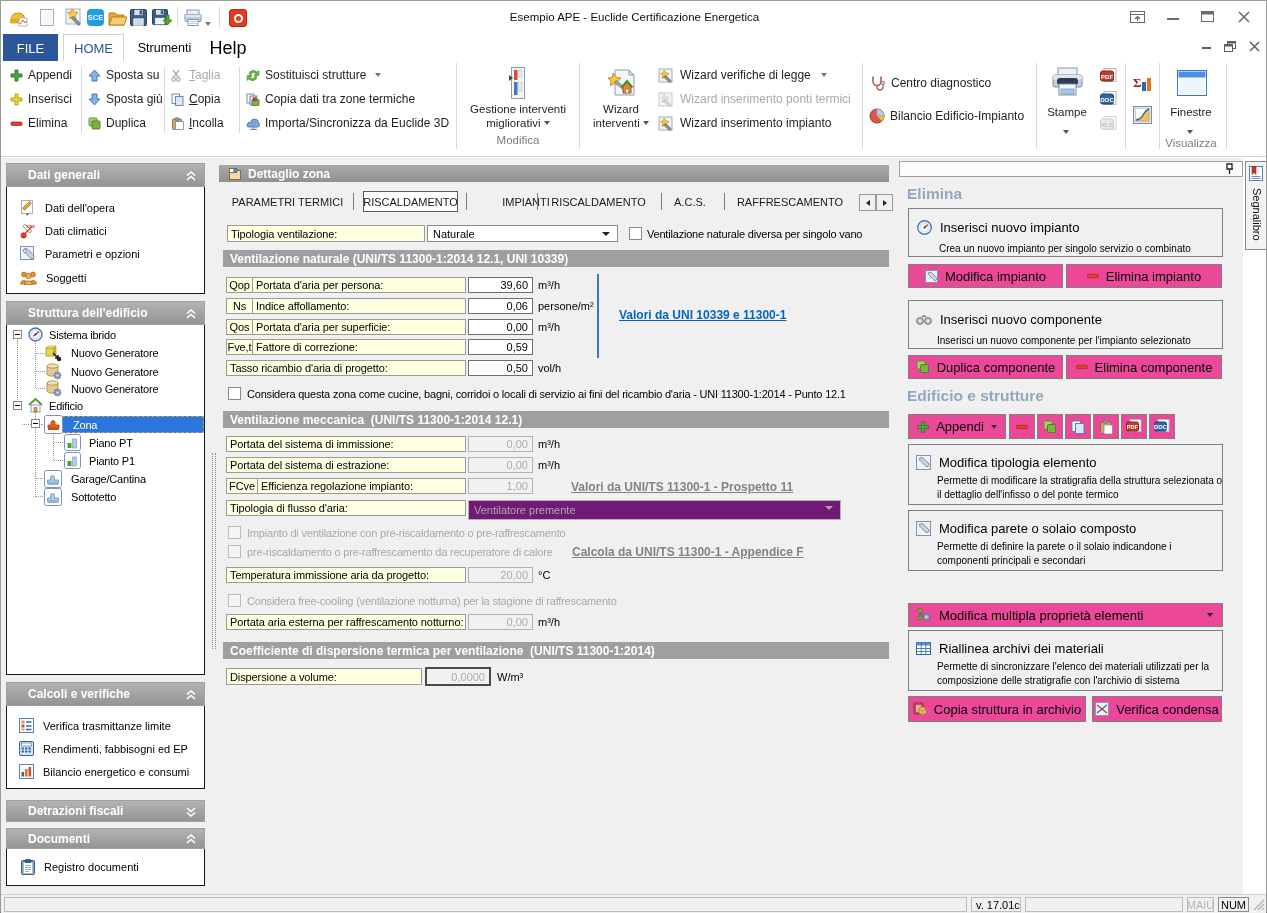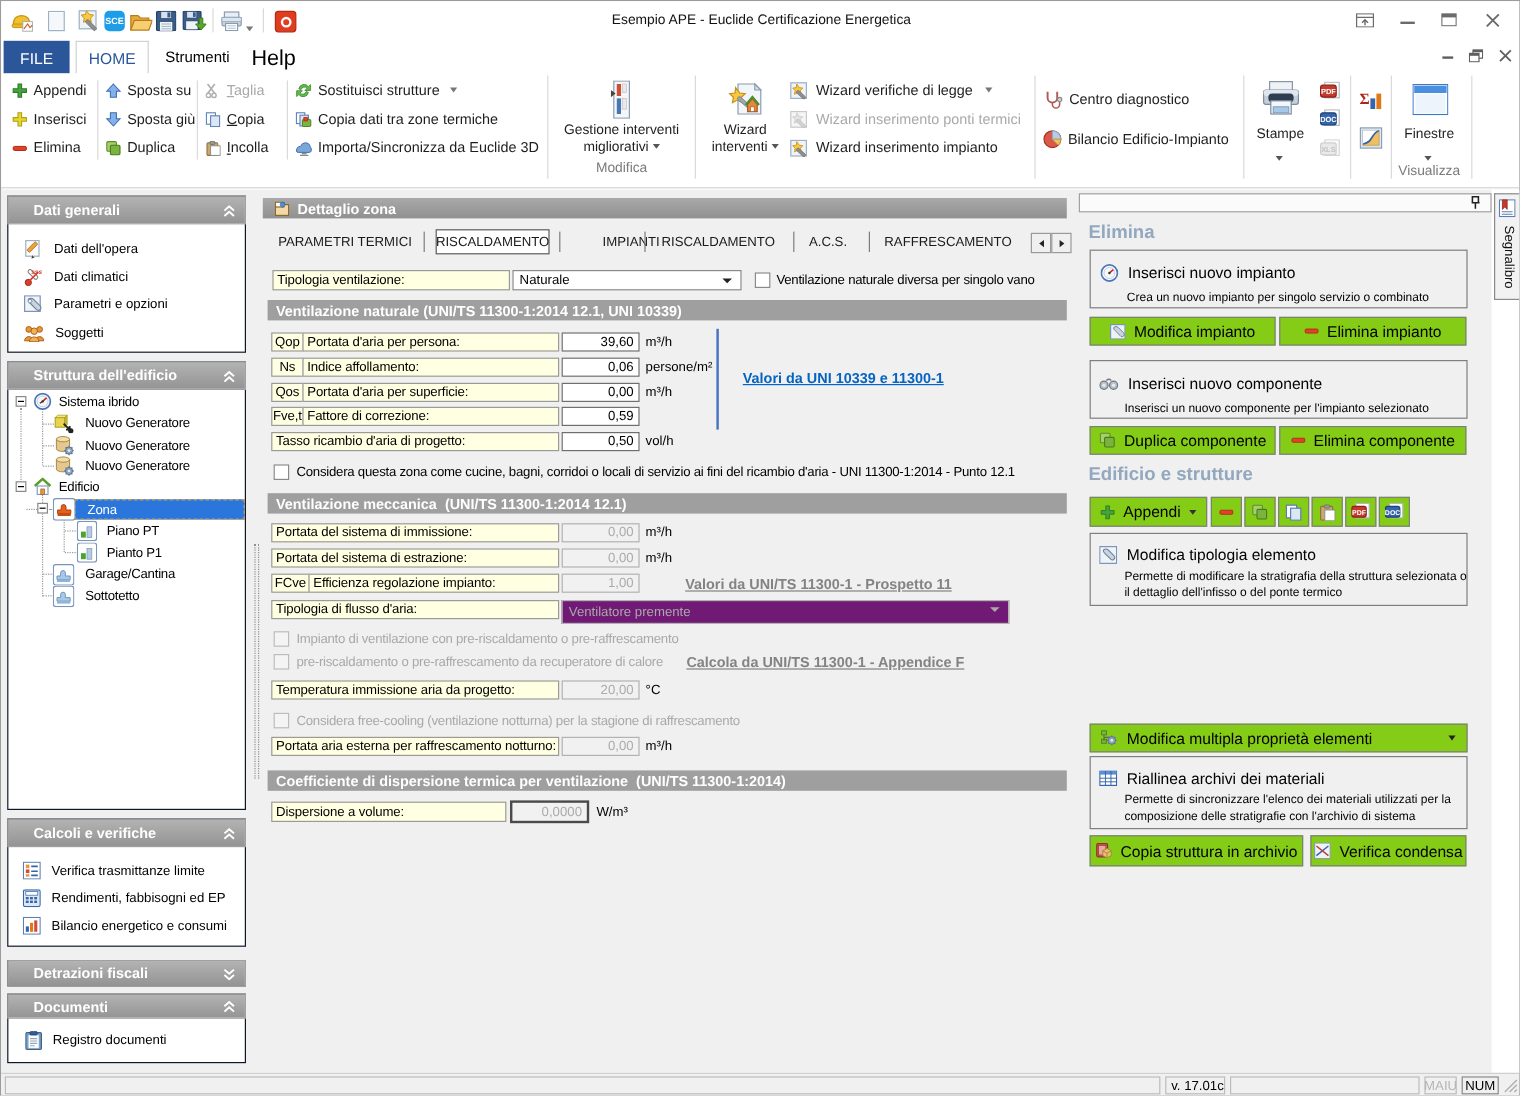--- a/index.html
+++ b/index.html
@@ -32,21 +32,21 @@
 .val{position:absolute;background:#fff;border:1px solid #6e6e6e;font-size:11px;display:flex;align-items:center;justify-content:flex-end;padding-right:4px}
 .val.dis{background:#f1f1f1;color:#acacac;border-color:#b2b2b2}
 .unit{position:absolute;font-size:11px;display:flex;align-items:center;white-space:nowrap}
 .cb{position:absolute;width:13px;height:13px;background:#fff;border:1px solid #8a8a8a}
 .cb.dis{background:#f4f4f4;border-color:#bcbcbc}
 .cbl{position:absolute;font-size:11px;letter-spacing:-0.2px;display:flex;align-items:center;white-space:nowrap}
 .cbl.dis{color:#a9a9a9}
 .link{position:absolute;font-size:12px;font-weight:bold;text-decoration:underline;white-space:nowrap}
 
 .rpbox{position:absolute;border:1px solid #7f7f7f;background:#f0f0f0}
-.rpbtn{position:absolute;border:1px solid #7f7f7f;background:#84cc16;display:flex;align-items:center;justify-content:center;gap:7px;font-size:13px;white-space:nowrap}
+.rpbtn{position:absolute;border:1px solid #7f7f7f;background:#ec4899;display:flex;align-items:center;justify-content:center;gap:7px;font-size:13px;white-space:nowrap}
 .rphead{position:absolute;font-weight:bold;font-size:15.5px;color:#93a7bf;white-space:nowrap}
 .rptit{position:absolute;font-size:13px;white-space:nowrap;display:flex;align-items:center;gap:8px}
 .rpdesc{position:absolute;font-size:10px;line-height:13.5px;color:#000;white-space:nowrap}
 
 .sseg{position:absolute;border:1px solid #bcbcbc;background:#f0f0f0;font-size:11px;display:flex;align-items:center;padding-left:4px}
 .tab{position:absolute;font-size:11px;color:#1a1a1a;display:flex;align-items:center;justify-content:center;white-space:nowrap}
 </style>
 </head>
 <body>
 <div id="app">
@@ -717,20 +717,27 @@
         <text x="6.5" y="9.8" font-family="Liberation Sans" font-size="5.8" font-weight="bold" fill="#fff" text-anchor="middle">DOC</text>
       </svg>
     </div>
 <div class="rpbox" style="left:907px;top:443px;width:315px;height:61px">
  <div class="rptit" style="left:7px;top:10px"><svg width="15" height="15" viewBox="0 0 15 15">
           <rect x="0.5" y="0.5" width="14" height="14" fill="#eef3f8" stroke="#7a94bc"></rect>
           <path d="M3.5 3.5 a3 3 0 0 1 4.2 0 l4.5 4.5 a2 2 0 1 1 -2.8 2.8 l-4.5-4.5 a3 3 0 0 1 -1.4-2.8Z" fill="#c9d4e0" stroke="#6e7f94" stroke-width="0.9"></path>
         </svg>Modifica tipologia elemento</div>
  <div class="rpdesc" style="left:28px;top:29px">Permette di modificare la stratigrafia della struttura selezionata o<br>il dettaglio dell'infisso o del ponte termico</div>
 </div>
+<div class="rpbox" style="left:907px;top:509px;width:315px;height:61px">
+ <div class="rptit" style="left:7px;top:10px"><svg width="15" height="15" viewBox="0 0 15 15">
+          <rect x="0.5" y="0.5" width="14" height="14" fill="#eef3f8" stroke="#7a94bc"></rect>
+          <path d="M3.5 3.5 a3 3 0 0 1 4.2 0 l4.5 4.5 a2 2 0 1 1 -2.8 2.8 l-4.5-4.5 a3 3 0 0 1 -1.4-2.8Z" fill="#c9d4e0" stroke="#6e7f94" stroke-width="0.9"></path>
+        </svg>Modifica parete o solaio composto</div>
+ <div class="rpdesc" style="left:28px;top:29px">Permette di definire la parete o il solaio indicandone i<br>componenti principali e secondari</div>
+</div>
 <div class="rpbtn" style="left:907px;top:602px;width:315px;height:24px;justify-content:flex-start;padding-left:8px"><svg width="15" height="15" viewBox="0 0 15 15">
         <rect x="1" y="1" width="4" height="3.4" fill="#7ab33e" stroke="#4a7a1d" stroke-width="0.7"></rect>
         <rect x="1" y="8" width="4" height="3.4" fill="#7ab33e" stroke="#4a7a1d" stroke-width="0.7"></rect>
         <path d="M3 4.5 v2 h5 M3 6.5 v3" fill="none" stroke="#666" stroke-width="0.9"></path>
         <circle cx="9.5" cy="9" r="3.2" fill="#8fa3bc" stroke="#5a7494" stroke-width="0.8"></circle>
         <circle cx="9.5" cy="9" r="1.1" fill="#e8eef4"></circle>
         <path d="M9.5 4.9 v1.2 M9.5 11.9 v1.2 M5.4 9 h1.2 M12.4 9 h1.2 M6.6 6.1 l0.9 0.9 M11.5 11 l0.9 0.9 M12.4 6.1 l-0.9 0.9 M7.5 11 l-0.9 0.9" stroke="#5a7494" stroke-width="1"></path>
       </svg>Modifica multipla proprietà elementi<span class="darr" style="position:absolute;right:9px;border-top-color:#222"></span></div>
 <div class="rpbox" style="left:907px;top:629px;width:315px;height:61px">
  <div class="rptit" style="left:7px;top:10px"><svg width="15" height="13" viewBox="0 0 15 13">

